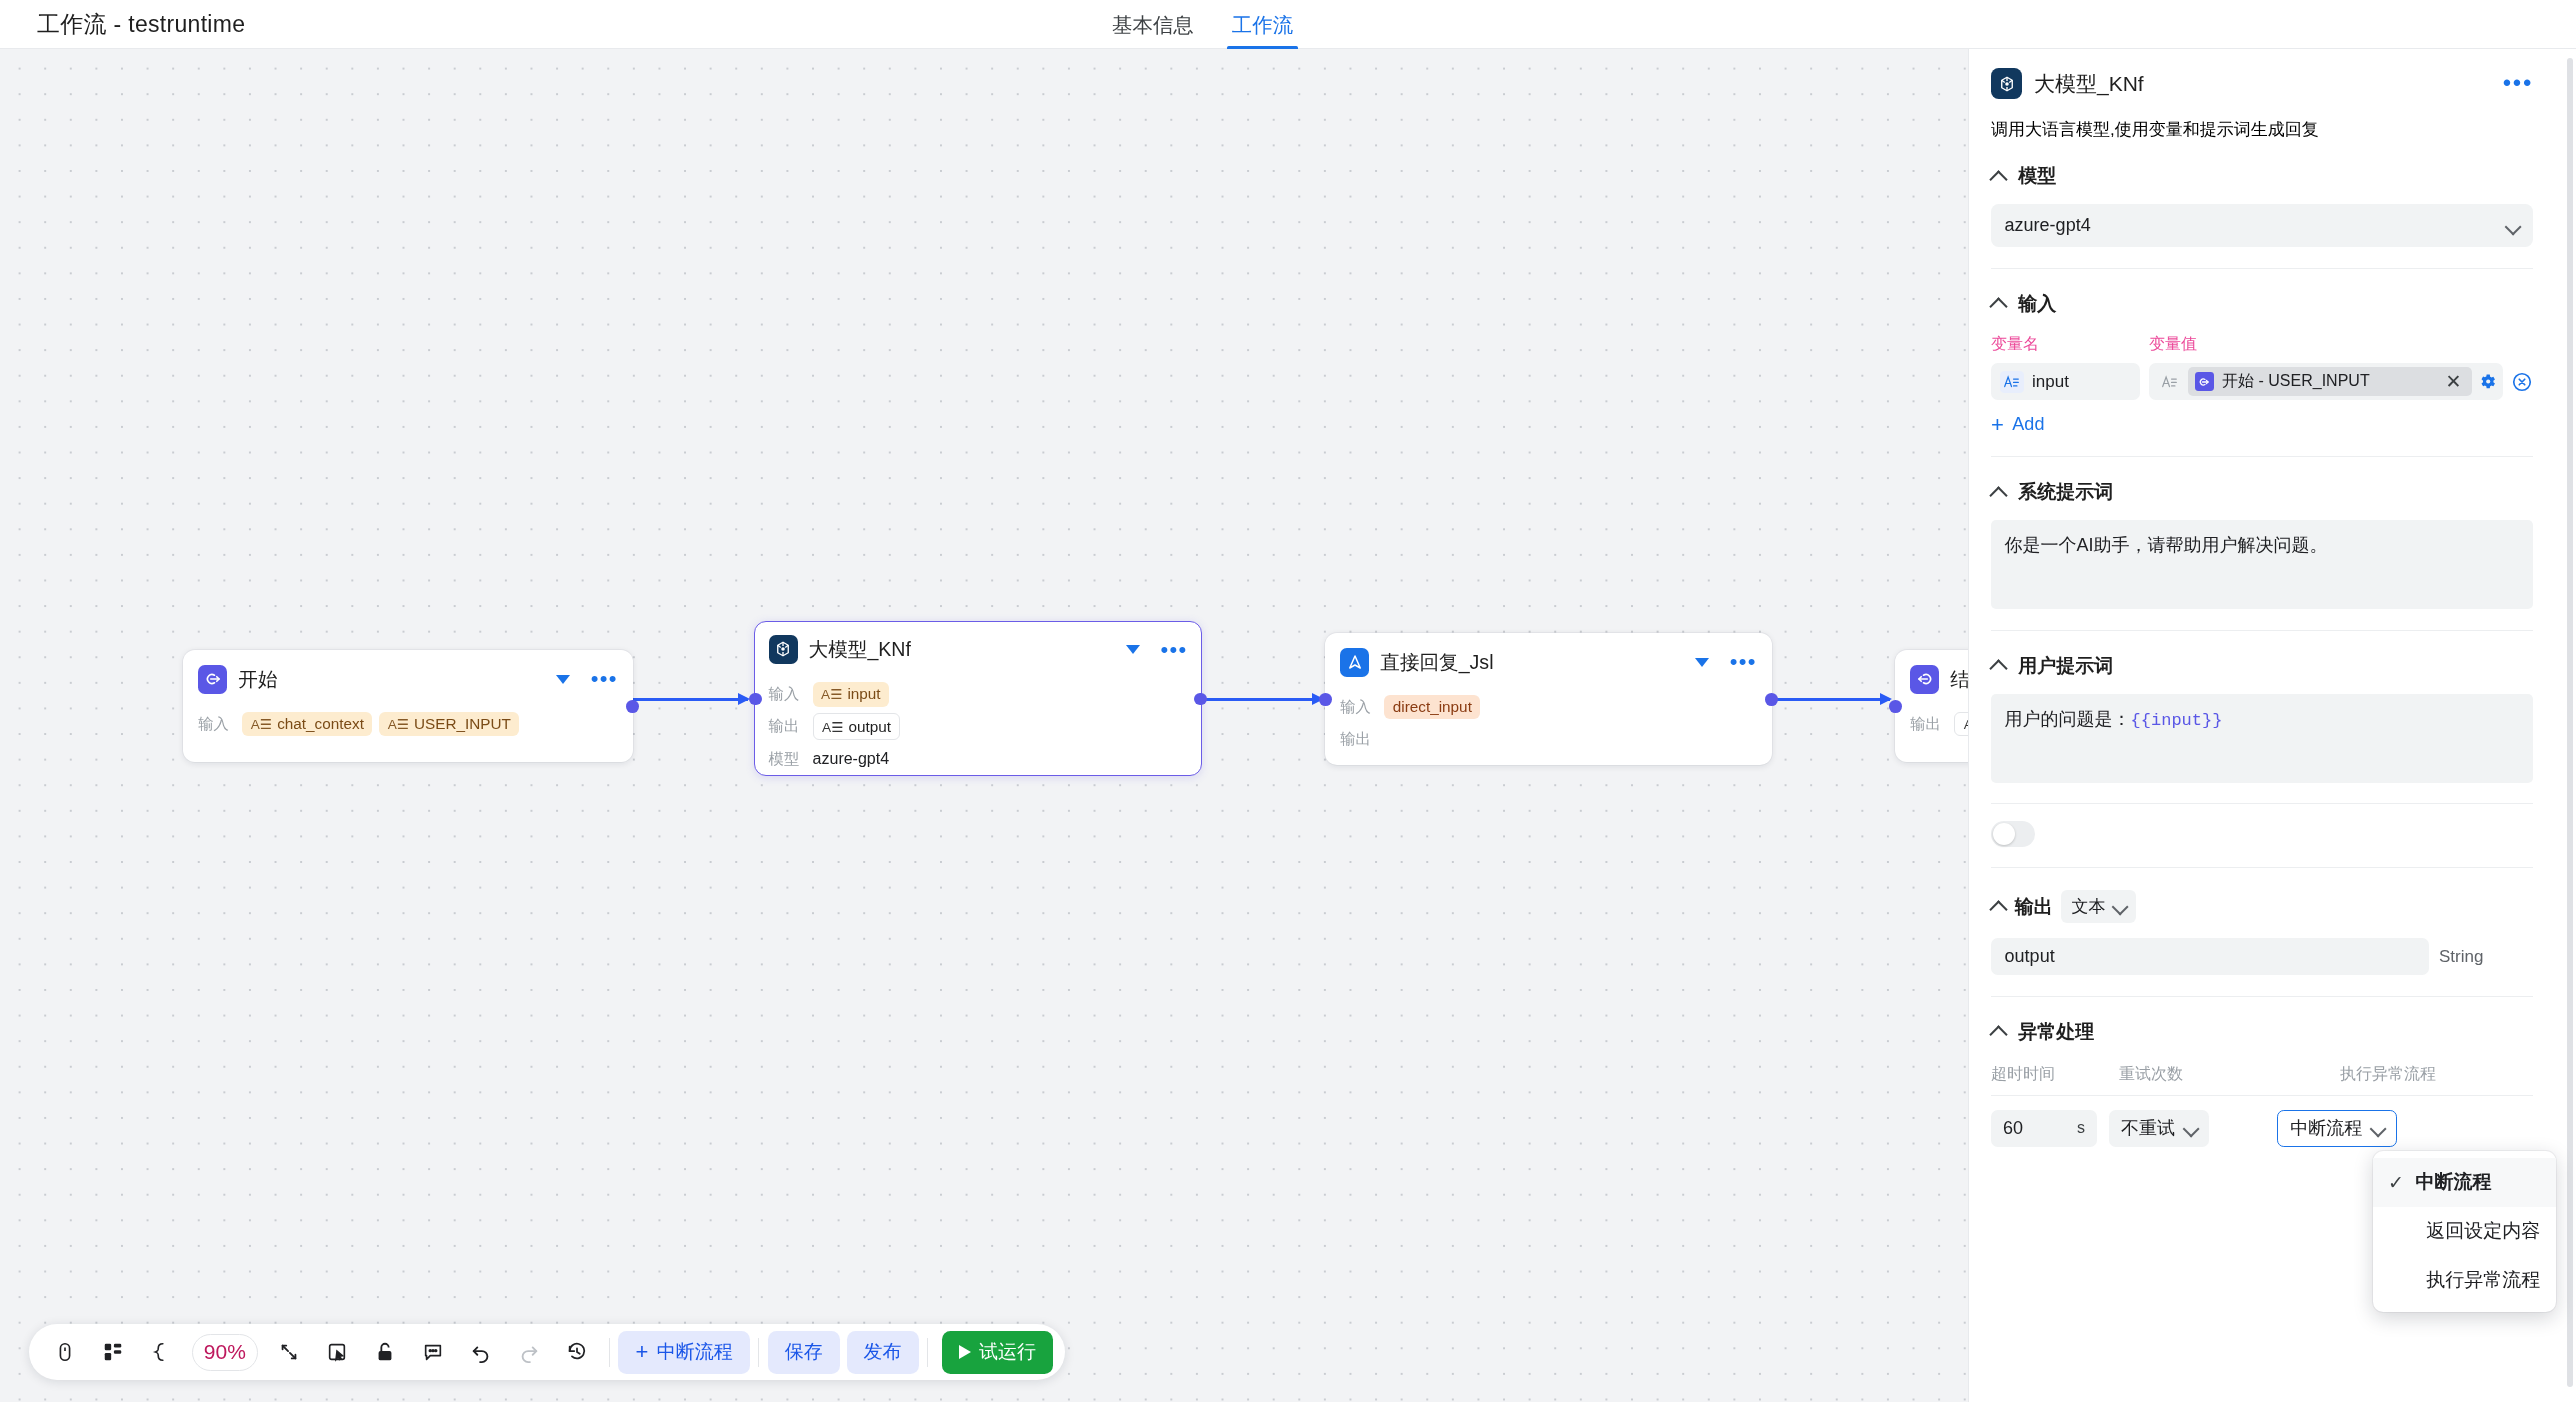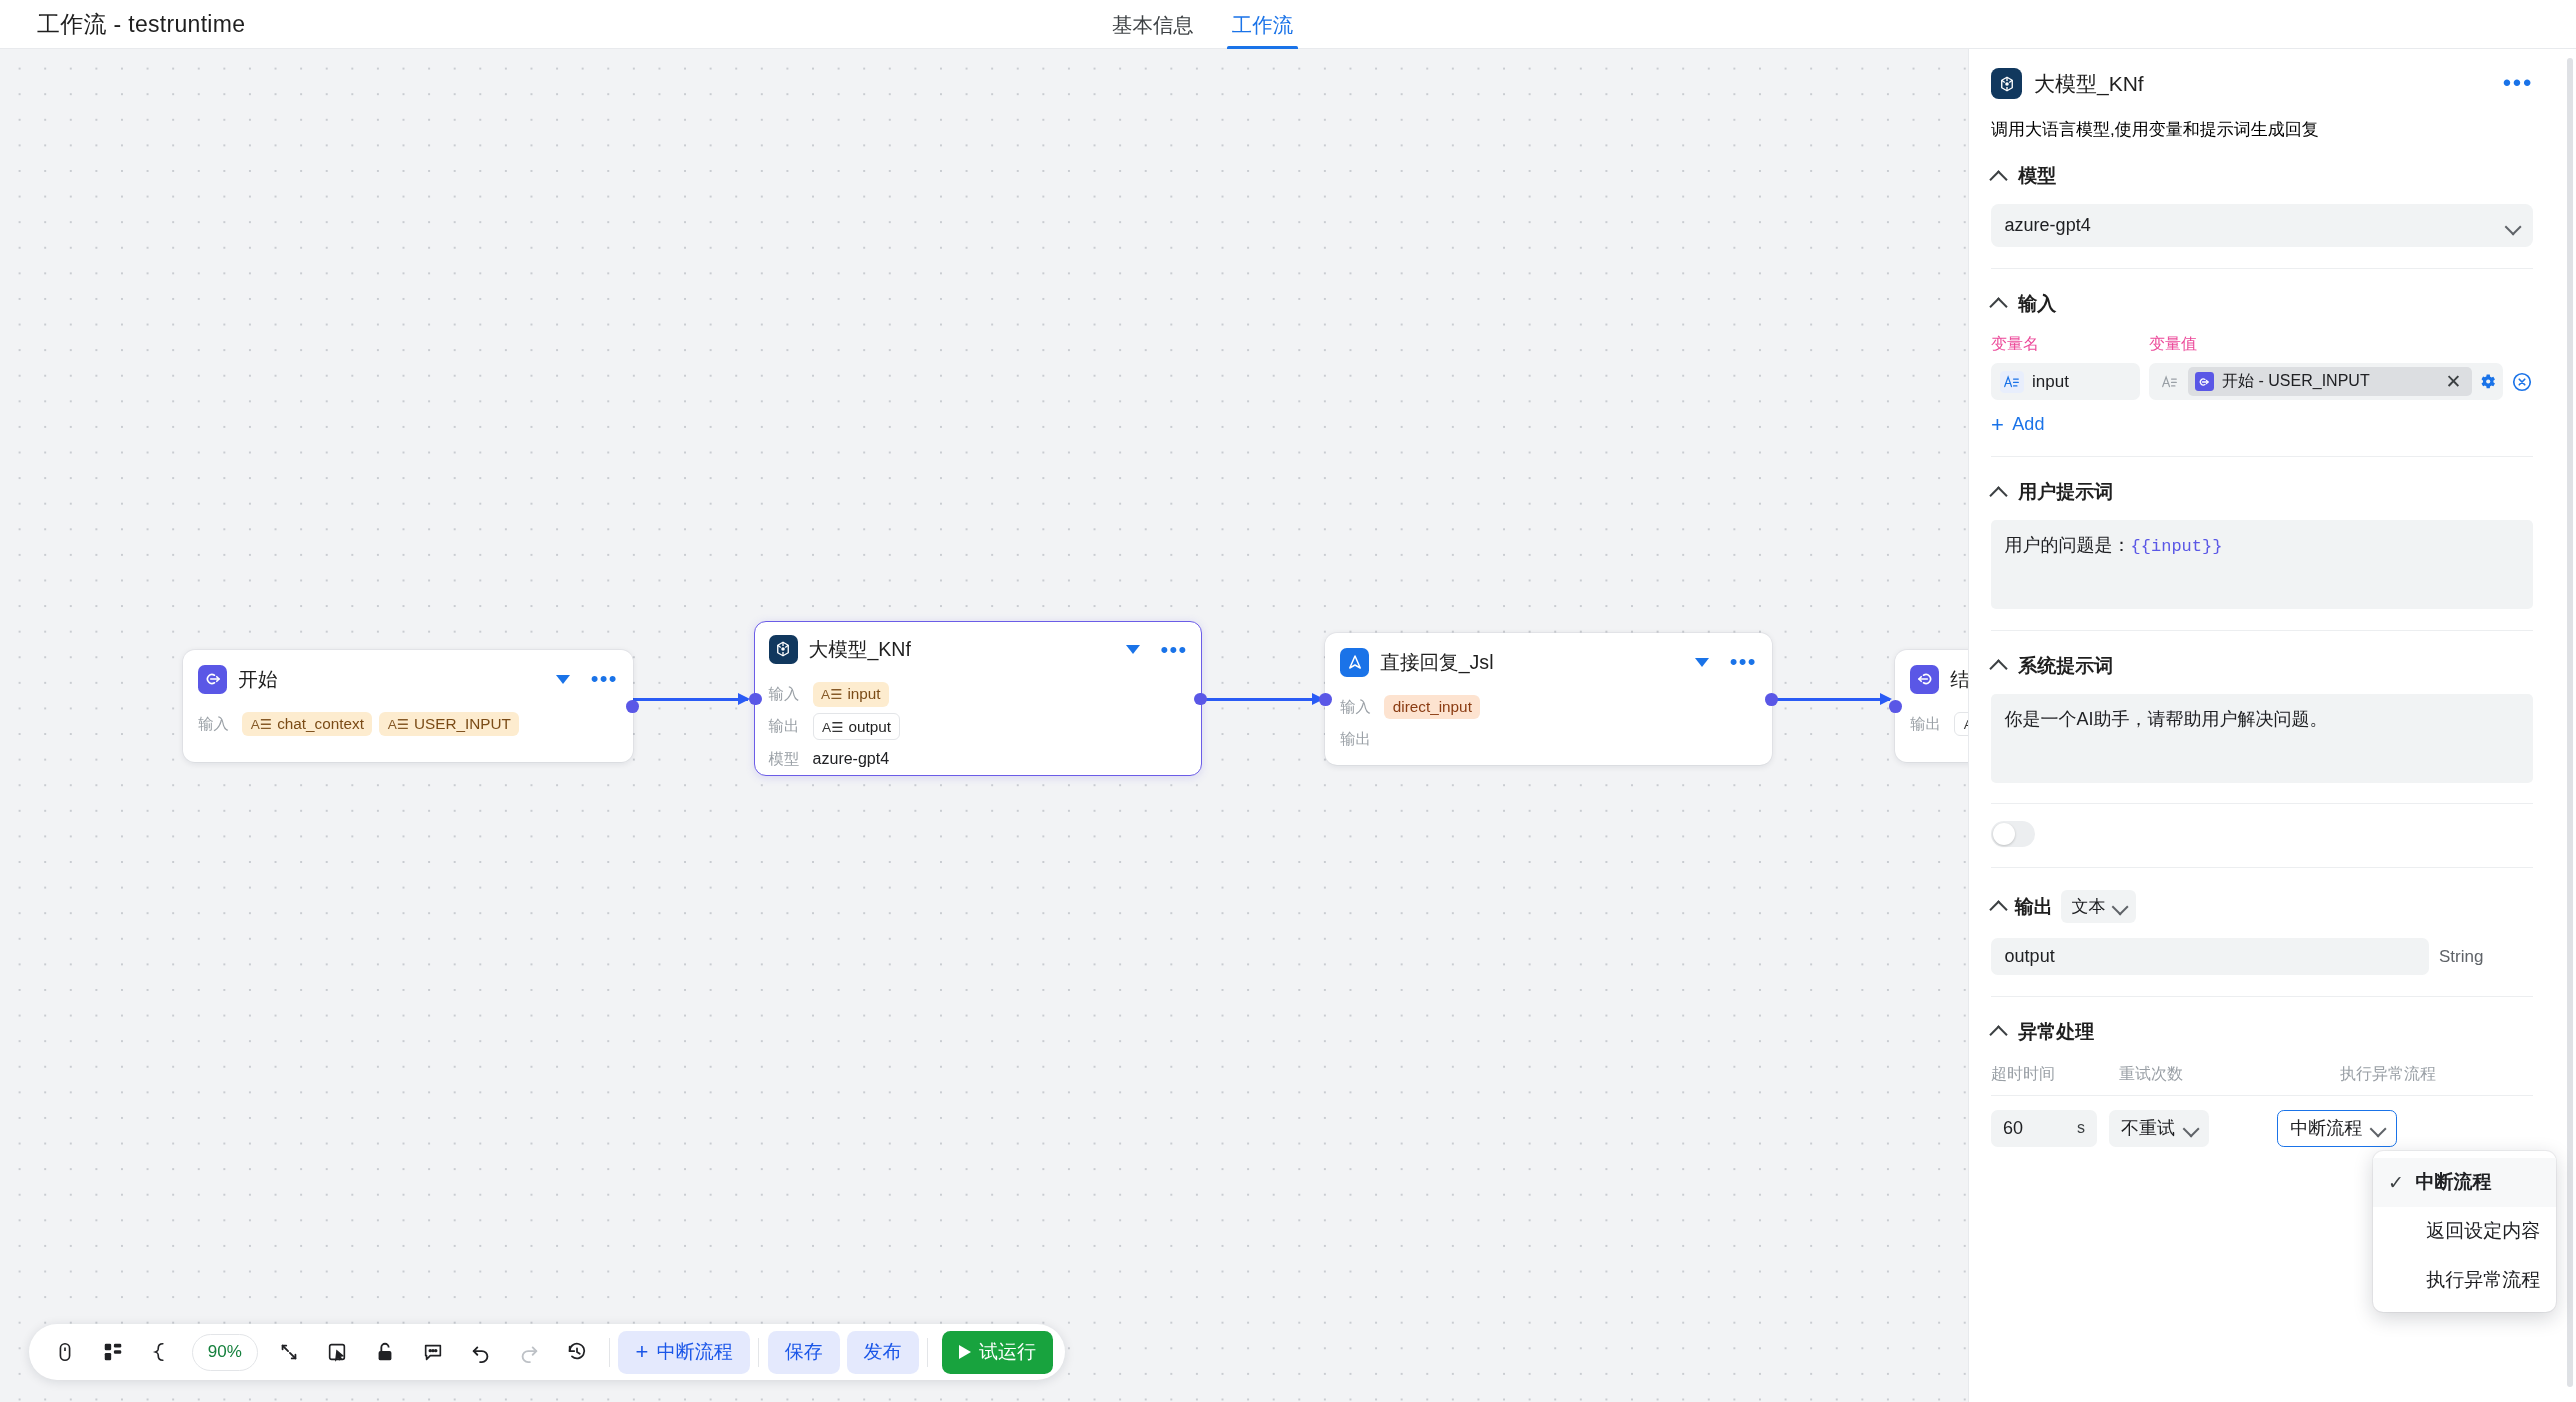--- a/index.html
+++ b/index.html
@@ -118,21 +118,21 @@
     padding: 0 12px; z-index: 40;
   }
   .tool {
     width: 48px; height: 48px; display: flex; align-items: center; justify-content: center;
     cursor: pointer; color: #202124;
   }
   .tool svg { width: 22px; height: 22px; display: block; }
   .zoom-pill {
     min-width: 66px; height: 37px; border: 0.9px solid #e3e5e8; border-radius: 19px;
     display: flex; align-items: center; justify-content: center;
-    font-size: 17px; color: #15803d; margin: 0 6.8px; cursor: pointer;
+    font-size: 21px; color: #be185d; margin: 0 6.8px; cursor: pointer;
   }
   .tb-sep { width: 0.9px; height: 29px; background: #e3e5e8; margin: 0 8.5px; }
   .btn {
     height: 43px; border-radius: 8.5px; display: flex; align-items: center; gap: 8.5px;
     padding: 0 17px; font-size: 19px; cursor: pointer; white-space: nowrap;
   }
   .btn-soft { background: #e4e9fd; color: #1a56e8; }
   .btn-green { background: #18a33e; color: #ffffff; margin-left: 5.1px; }
   .btn .plus { font-size: 22px; line-height: 1; }
   .btn .tri {
@@ -582,34 +582,34 @@
       <div class="add-link">
         <span class="plus">+</span>
         <span>Add</span>
       </div>
       <div class="sec-divider"></div>
     </div>
 
     <div class="section">
       <div class="sec-head">
         <span class="sec-chev"></span>
-        <span class="sec-title">用户提示词</span>
-      </div>
-      <div class="prompt-box tall" style="min-height:89px;">
-        <span>用户的问题是：</span><span class="tpl-var">{{input}}</span>
-      </div>
+        <span class="sec-title">系统提示词</span>
+      </div>
+      <div class="prompt-box tall" style="min-height:89px;">你是一个AI助手，请帮助用户解决问题。</div>
       <div class="sec-divider"></div>
     </div>
 
     <div class="section">
       <div class="sec-head">
         <span class="sec-chev"></span>
-        <span class="sec-title">系统提示词</span>
-      </div>
-      <div class="prompt-box tall" style="min-height:89px;">你是一个AI助手，请帮助用户解决问题。</div>
+        <span class="sec-title">用户提示词</span>
+      </div>
+      <div class="prompt-box tall" style="min-height:89px;">
+        <span>用户的问题是：</span><span class="tpl-var">{{input}}</span>
+      </div>
       <div class="sec-divider"></div>
     </div>
 
     <div class="section">
       <div class="switch">
         <span class="knob"></span>
       </div>
       <div class="sec-divider"></div>
     </div>
 

